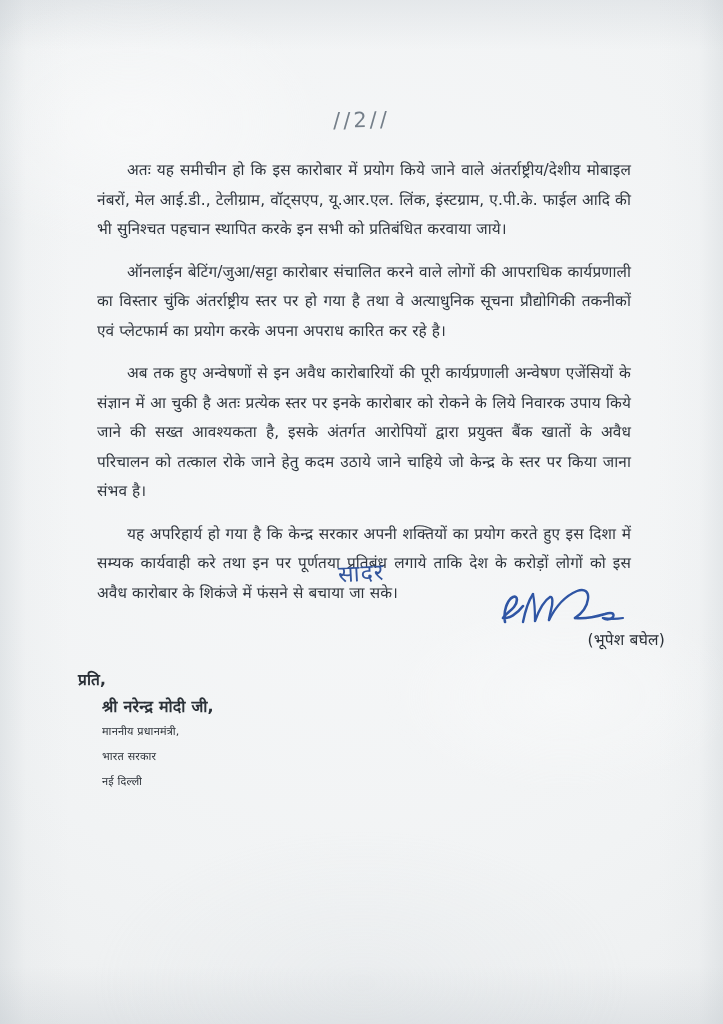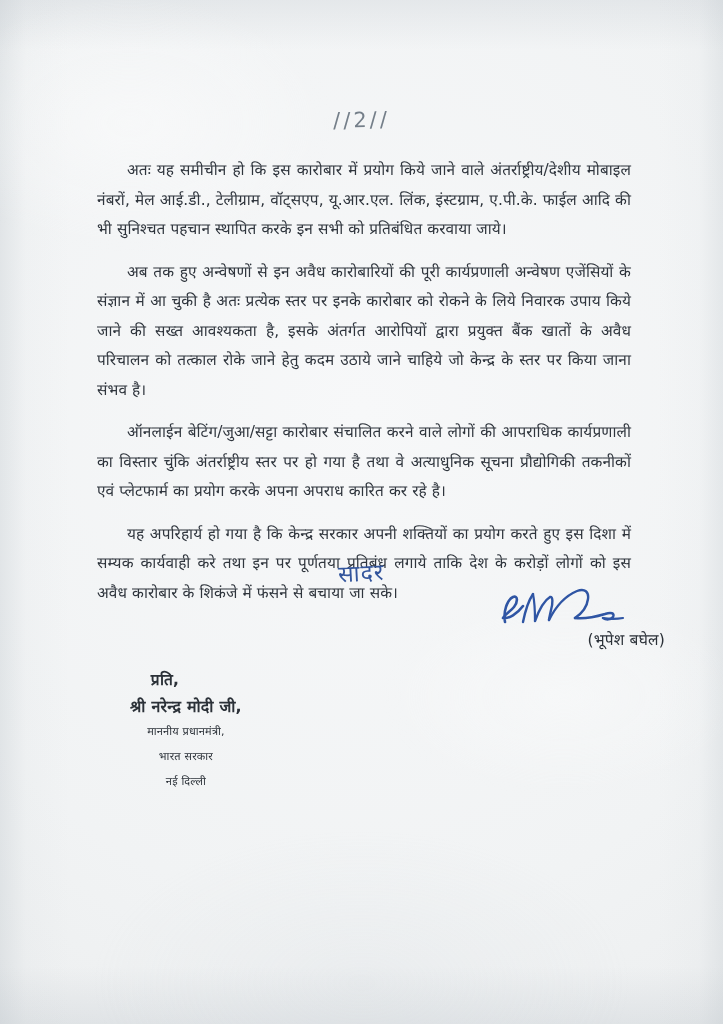--- a/index.html
+++ b/index.html
@@ -96,33 +96,32 @@
   .sign-name {
     margin-top: -2px;
     font-family: "DejaVu Sans", sans-serif;
     font-size: 15.5px;
     color: #2b3138;
     letter-spacing: .2px;
   }
 
   .recipient {
     position: absolute;
-    left: 88px;
+    left: 78px;
     top: 668px;
     font-family: "DejaVu Sans", sans-serif;
     color: #2b3138;
-    text-align: center;
   }
   .recipient .to-label {
     font-size: 15.5px;
     font-weight: 700;
     letter-spacing: .2px;
   }
   .recipient .addr {
-    margin-left: 42px;
+    margin-left: 24px;
     margin-top: 4px;
   }
   .recipient .addr-line {
     font-size: 11px;
     line-height: 25px;
     letter-spacing: .2px;
   }
   .recipient .addr-line.bold {
     font-weight: 700;
     font-size: 16px;
@@ -133,22 +132,22 @@
 
 <div class="page">
 
   <div class="scan-shade"></div>
   <div class="scan-blotch"></div>
 
   <div class="page-number">//2//</div>
 
   <div class="body-block">
     <p class="para">अतः यह समीचीन हो कि इस कारोबार में प्रयोग किये जाने वाले अंतर्राष्ट्रीय/देशीय मोबाइल नंबरों, मेल आई.डी., टेलीग्राम, वॉट्सएप, यू.आर.एल. लिंक, इंस्टग्राम, ए.पी.के. फाईल आदि की भी सुनिश्चत पहचान स्थापित करके इन सभी को प्रतिबंधित करवाया जाये।</p>
+    <p class="para">ऑनलाईन बेटिंग/जुआ/सट्टा कारोबार संचालित करने वाले लोगों की आपराधिक कार्यप्रणाली का विस्तार चुंकि अंतर्राष्ट्रीय स्तर पर हो गया है तथा वे अत्याधुनिक सूचना प्रौद्योगिकी तकनीकों एवं प्लेटफार्म का प्रयोग करके अपना अपराध कारित कर रहे है।</p>
     <p class="para">अब तक हुए अन्वेषणों से इन अवैध कारोबारियों की पूरी कार्यप्रणाली अन्वेषण एजेंसियों के संज्ञान में आ चुकी है अतः प्रत्येक स्तर पर इनके कारोबार को रोकने के लिये निवारक उपाय किये जाने की सख्त आवश्यकता है, इसके अंतर्गत आरोपियों द्वारा प्रयुक्त बैंक खातों के अवैध परिचालन को तत्काल रोके जाने हेतु कदम उठाये जाने चाहिये जो केन्द्र के स्तर पर किया जाना संभव  है।</p>
-    <p class="para">ऑनलाईन बेटिंग/जुआ/सट्टा कारोबार संचालित करने वाले लोगों की आपराधिक कार्यप्रणाली का विस्तार चुंकि अंतर्राष्ट्रीय स्तर पर हो गया है तथा वे अत्याधुनिक सूचना प्रौद्योगिकी तकनीकों एवं प्लेटफार्म का प्रयोग करके अपना अपराध कारित कर रहे है।</p>
     <p class="para">यह अपरिहार्य हो गया है कि केन्द्र सरकार अपनी शक्तियों का प्रयोग करते हुए इस दिशा में सम्यक कार्यवाही करे तथा इन पर पूर्णतया प्रतिबंध लगाये ताकि देश के करोड़ों लोगों को इस अवैध कारोबार के शिकंजे में फंसने से बचाया जा सके।</p>
   </div>
 
   <div class="sadar">सादर</div>
 
   <div class="sign-area">
     <svg class="sign-svg" width="150" height="42" viewBox="0 0 150 42">
       <g fill="none" stroke="#2f55a4" stroke-linecap="round" stroke-linejoin="round">
         <path d="M20 34 C18 24, 22 12, 28 9 C33 7, 33 14, 29 19 C25 24, 20 26, 18 30 C24 31, 32 26, 38 18" stroke-width="2.6"></path>
         <path d="M38 34 C40 24, 44 12, 48 6" stroke-width="2.4"></path>

